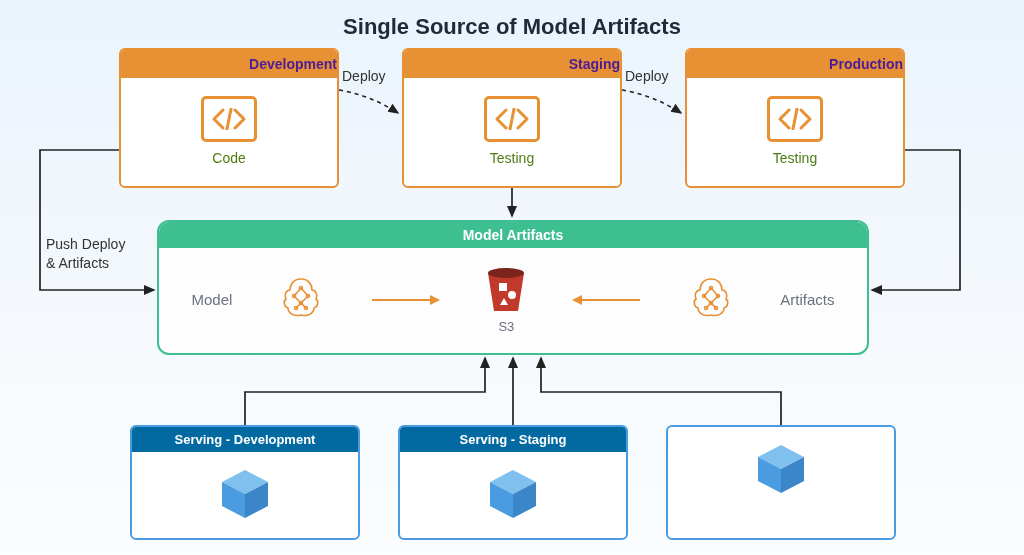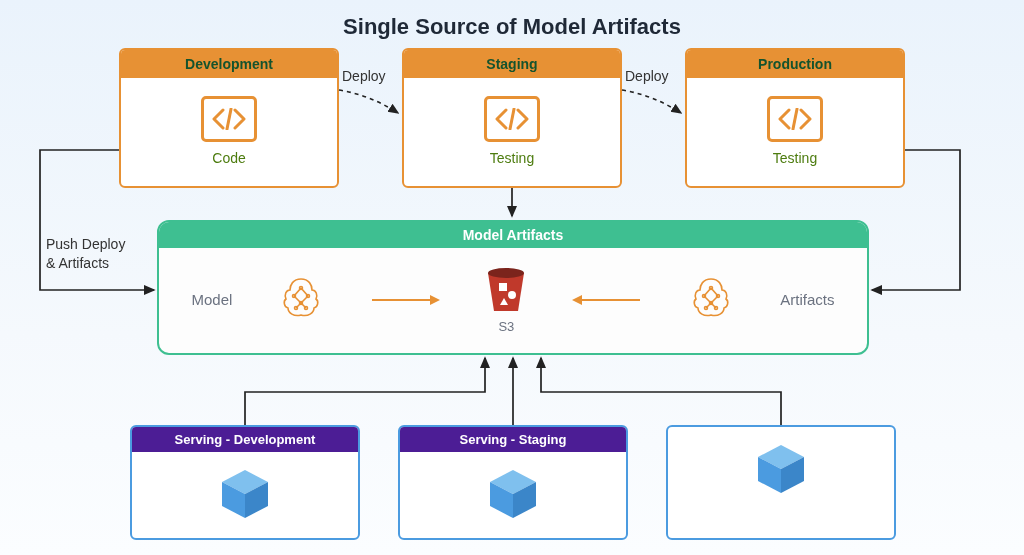--- a/index.html
+++ b/index.html
@@ -15,21 +15,21 @@
     width:100%;text-align:center;
     font-size:22px;font-weight:700;color:#1f2937;
     position:absolute;top:14px;left:0;
   }
   .env-box{
     position:absolute;width:220px;height:140px;
     background:#fff;border:2px solid #e79134;border-radius:6px;
     box-sizing:border-box;overflow:hidden;
   }
   .env-header{
-    background:#e79134;color:#14532d;text-align:center;
+    background:#e79134;color:#4c1d95;text-align:right;
     font-weight:700;font-size:14px;padding:6px 0;
   }
   .env-body{
     display:flex;flex-direction:column;align-items:center;justify-content:center;
     height:calc(100% - 30px);gap:8px;
   }
   .code-badge{
     width:50px;height:40px;border:3px solid #e79134;border-radius:5px;
     display:flex;align-items:center;justify-content:center;
   }
@@ -51,21 +51,21 @@
   .brain-icon svg{stroke:#e79134;fill:none;}
   .model-label{font-size:15px;color:#6b7280;}
   .s3-wrap{display:flex;flex-direction:column;align-items:center;gap:2px;}
   .s3-label{font-size:13px;color:#6b7280;}
   .serving-box{
     position:absolute;width:230px;height:115px;
     background:#fff;border:2px solid #4b9be0;border-radius:6px;
     box-sizing:border-box;overflow:hidden;
   }
   .serving-header{
-    background:#4c1d95;color:#fff;text-align:center;font-weight:700;
+    background:#0369a1;color:#fff;text-align:center;font-weight:700;
     font-size:13px;padding:5px 0;
   }
   .serving-body{
     height:calc(100% - 26px);display:flex;align-items:center;justify-content:center;
   }
   .arrow-label{font-size:14px;color:#333;position:absolute;}
   svg.connectors{position:absolute;left:0;top:0;width:1024px;height:555px;pointer-events:none;}
 </style>
 </head>
 <body>

